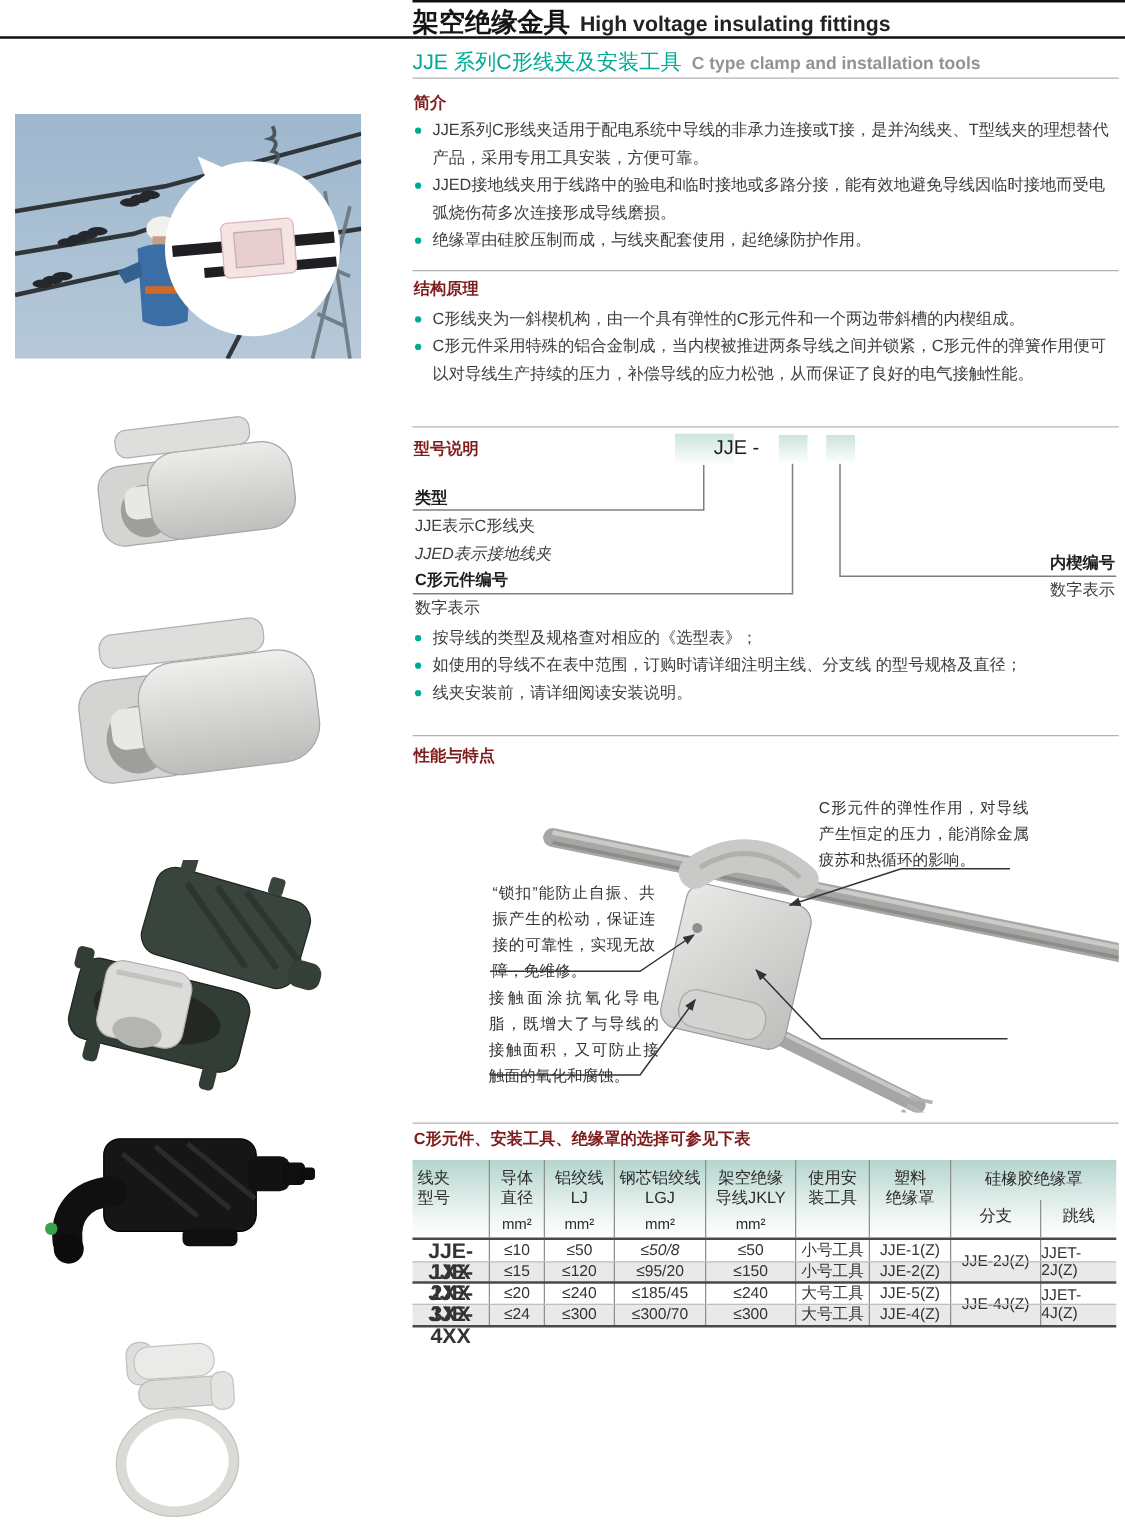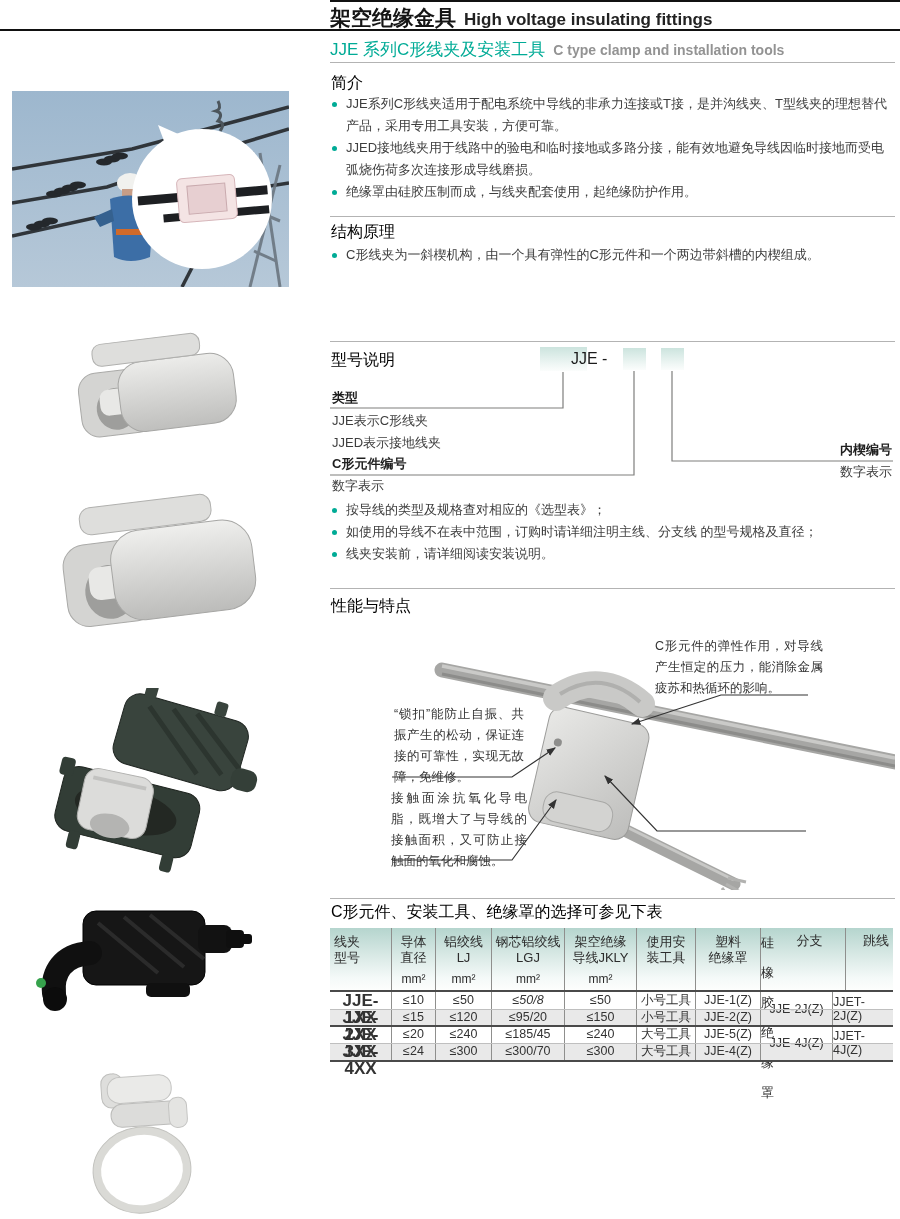--- a/index.html
+++ b/index.html
@@ -10,21 +10,21 @@
 
   
   .topline { position:absolute; left:330px; top:0; width:570px; height:2px; background:#111; }
   .mainrule { position:absolute; left:0; top:29px; width:900px; height:2px; background:#111; }
   .title-zh { font-size:21px; font-weight:bold; color:#151515; }
   .title-en { font-size:17px; font-weight:bold; color:#222; margin-left:8px; }
   .sub-zh { font-size:17px; font-weight:normal; color:#00ab96; }
   .sub-en { font-size:14px; font-weight:bold; color:#939393; margin-left:8px; }
   .grule { position:absolute; left:330px; width:565px; height:1px; background:#b3b3b3; }
 
-  .sec-title { position:absolute; left:331px; font-size:16px; font-weight:normal; color:#000000; }
+  .sec-title { position:absolute; left:331px; font-size:13px; font-weight:bold; color:#7f1d1d; }
 
   .blist { position:absolute; left:330px; width:566px; list-style:none; }
   .blist li { display:flex; font-size:13px; line-height:22px; color:#3d3d3d; }
   .blist .dot { flex:0 0 16px; position:relative; }
   .blist .dot::after { content:""; position:absolute; left:2px; top:9px; width:5px; height:5px; border-radius:50%; background:#00ab96; }
   .blist .txt { flex:1; }
 
   
   .diagram { position:absolute; left:330px; top:345px; width:565px; height:150px; }
   .mbox { position:absolute; background:linear-gradient(180deg,#cce4de 0%,#eef6f4 70%,#fbfdfc 100%); }
@@ -41,21 +41,21 @@
   .ann { position:absolute; font-size:12.5px; line-height:21px; color:#333; text-align:justify; }
 
   
   .tbl { position:absolute; left:330px; top:928px; width:563px; }
   .thead { position:relative; display:grid; grid-template-columns:62px 44px 56px 73px 72px 59px 65px 132px; height:64px;
            background:linear-gradient(180deg,#b5d5ce 0%,#d7e8e4 42%,#f4f9f8 80%,#fdfefd 100%);
            border-bottom:2px solid #4a4a4a; font-size:13px; color:#2c2c2c; }
   .hc { position:relative; border-right:1px solid #8f8f8d; text-align:center; padding-top:6px; line-height:16px; }
   .hc.first { text-align:left; padding-left:4px; }
   .hc .unit { position:absolute; bottom:3px; left:0; right:0; font-size:12px; text-align:center; }
-  .hc8 { display:flex; flex-direction:row; }
+  .hc8 { display:flex; flex-direction:column; }
   .hc8 .t { height:32px; line-height:30px; text-align:center; }
   .hc8 .sub { flex:1; display:flex; }
   .hc8 .sub .s1 { flex:0 0 72px; border-right:1px solid #8f8f8d; text-align:center; line-height:26px; }
   .hc8 .sub .s2 { flex:0 0 60px; text-align:center; line-height:26px; }
   .tbody { position:relative; display:grid; grid-template-columns:62px 44px 56px 73px 72px 59px 65px 72px 60px;
            grid-auto-rows:17px; border-bottom:2px solid #4a4a4a; }
   .stripe { grid-column:1/-1; background:#e9e9e9; }
   .c { position:relative; z-index:1; border-right:1px solid #8f8f8d; font-size:12.5px; line-height:17px; text-align:center; color:#333; }
   .c.model { font-weight:bold; font-size:17px; }
   .m { position:relative; z-index:1; display:flex; align-items:center; justify-content:center; font-size:12.5px; color:#333; }
@@ -221,39 +221,43 @@
       </li>
   </ul>
 
   <div class="grule" style="top:216px;"></div>
   <div class="sec-title" style="top:222px;">结构原理</div>
   <ul class="blist" style="top:244px;">
     <li>
         <span class="dot"></span>
         <span class="txt">C形线夹为一斜楔机构，由一个具有弹性的C形元件和一个两边带斜槽的内楔组成。</span>
       </li>
+    <li>
+        <span class="dot"></span>
+        <span class="txt">C形元件采用特殊的铝合金制成，当内楔被推进两条导线之间并锁紧，C形元件的弹簧作用便可以对导线生产持续的压力，补偿导线的应力松弛，从而保证了良好的电气接触性能。</span>
+      </li>
   </ul>
 
   <div class="grule" style="top:341px;"></div>
   <div class="sec-title" style="top:350px;">型号说明</div>
   <div class="diagram">
     <svg class="dline" width="565" height="150">
       <g stroke="#7f7f7d" stroke-width="1.2" fill="none">
         <polyline points="233,27 233,63 0,63"></polyline>
         <polyline points="304,26 304,130 0,130"></polyline>
         <polyline points="342,26 342,116 563,116"></polyline>
       </g>
     </svg>
     <div class="mbox jje">JJE</div>
     <div class="mdash">-</div>
     <div class="mbox b1"></div>
     <div class="mbox b2"></div>
     <div class="dlabel" style="left:2px; top:46px;">类型</div>
     <div class="dnote" style="left:2px; top:69px;">JJE表示C形线夹</div>
-    <div class="dnote" style="left:2px; top:91px;">JJED表示接地线夹</div>
+    <div class="dnote" style="left:2px; top:91px;font-style:italic;">JJED表示接地线夹</div>
     <div class="dlabel" style="left:2px; top:112px;">C形元件编号</div>
     <div class="dnote" style="left:2px; top:134px;">数字表示</div>
     <div class="dlabel" style="right:3px; top:98px;">内楔编号</div>
     <div class="dnote" style="right:3px; top:120px;">数字表示</div>
   </div>
   <ul class="blist" style="top:499px;">
     <li>
         <span class="dot"></span>
         <span class="txt">按导线的类型及规格查对相应的《选型表》；</span>
       </li>

